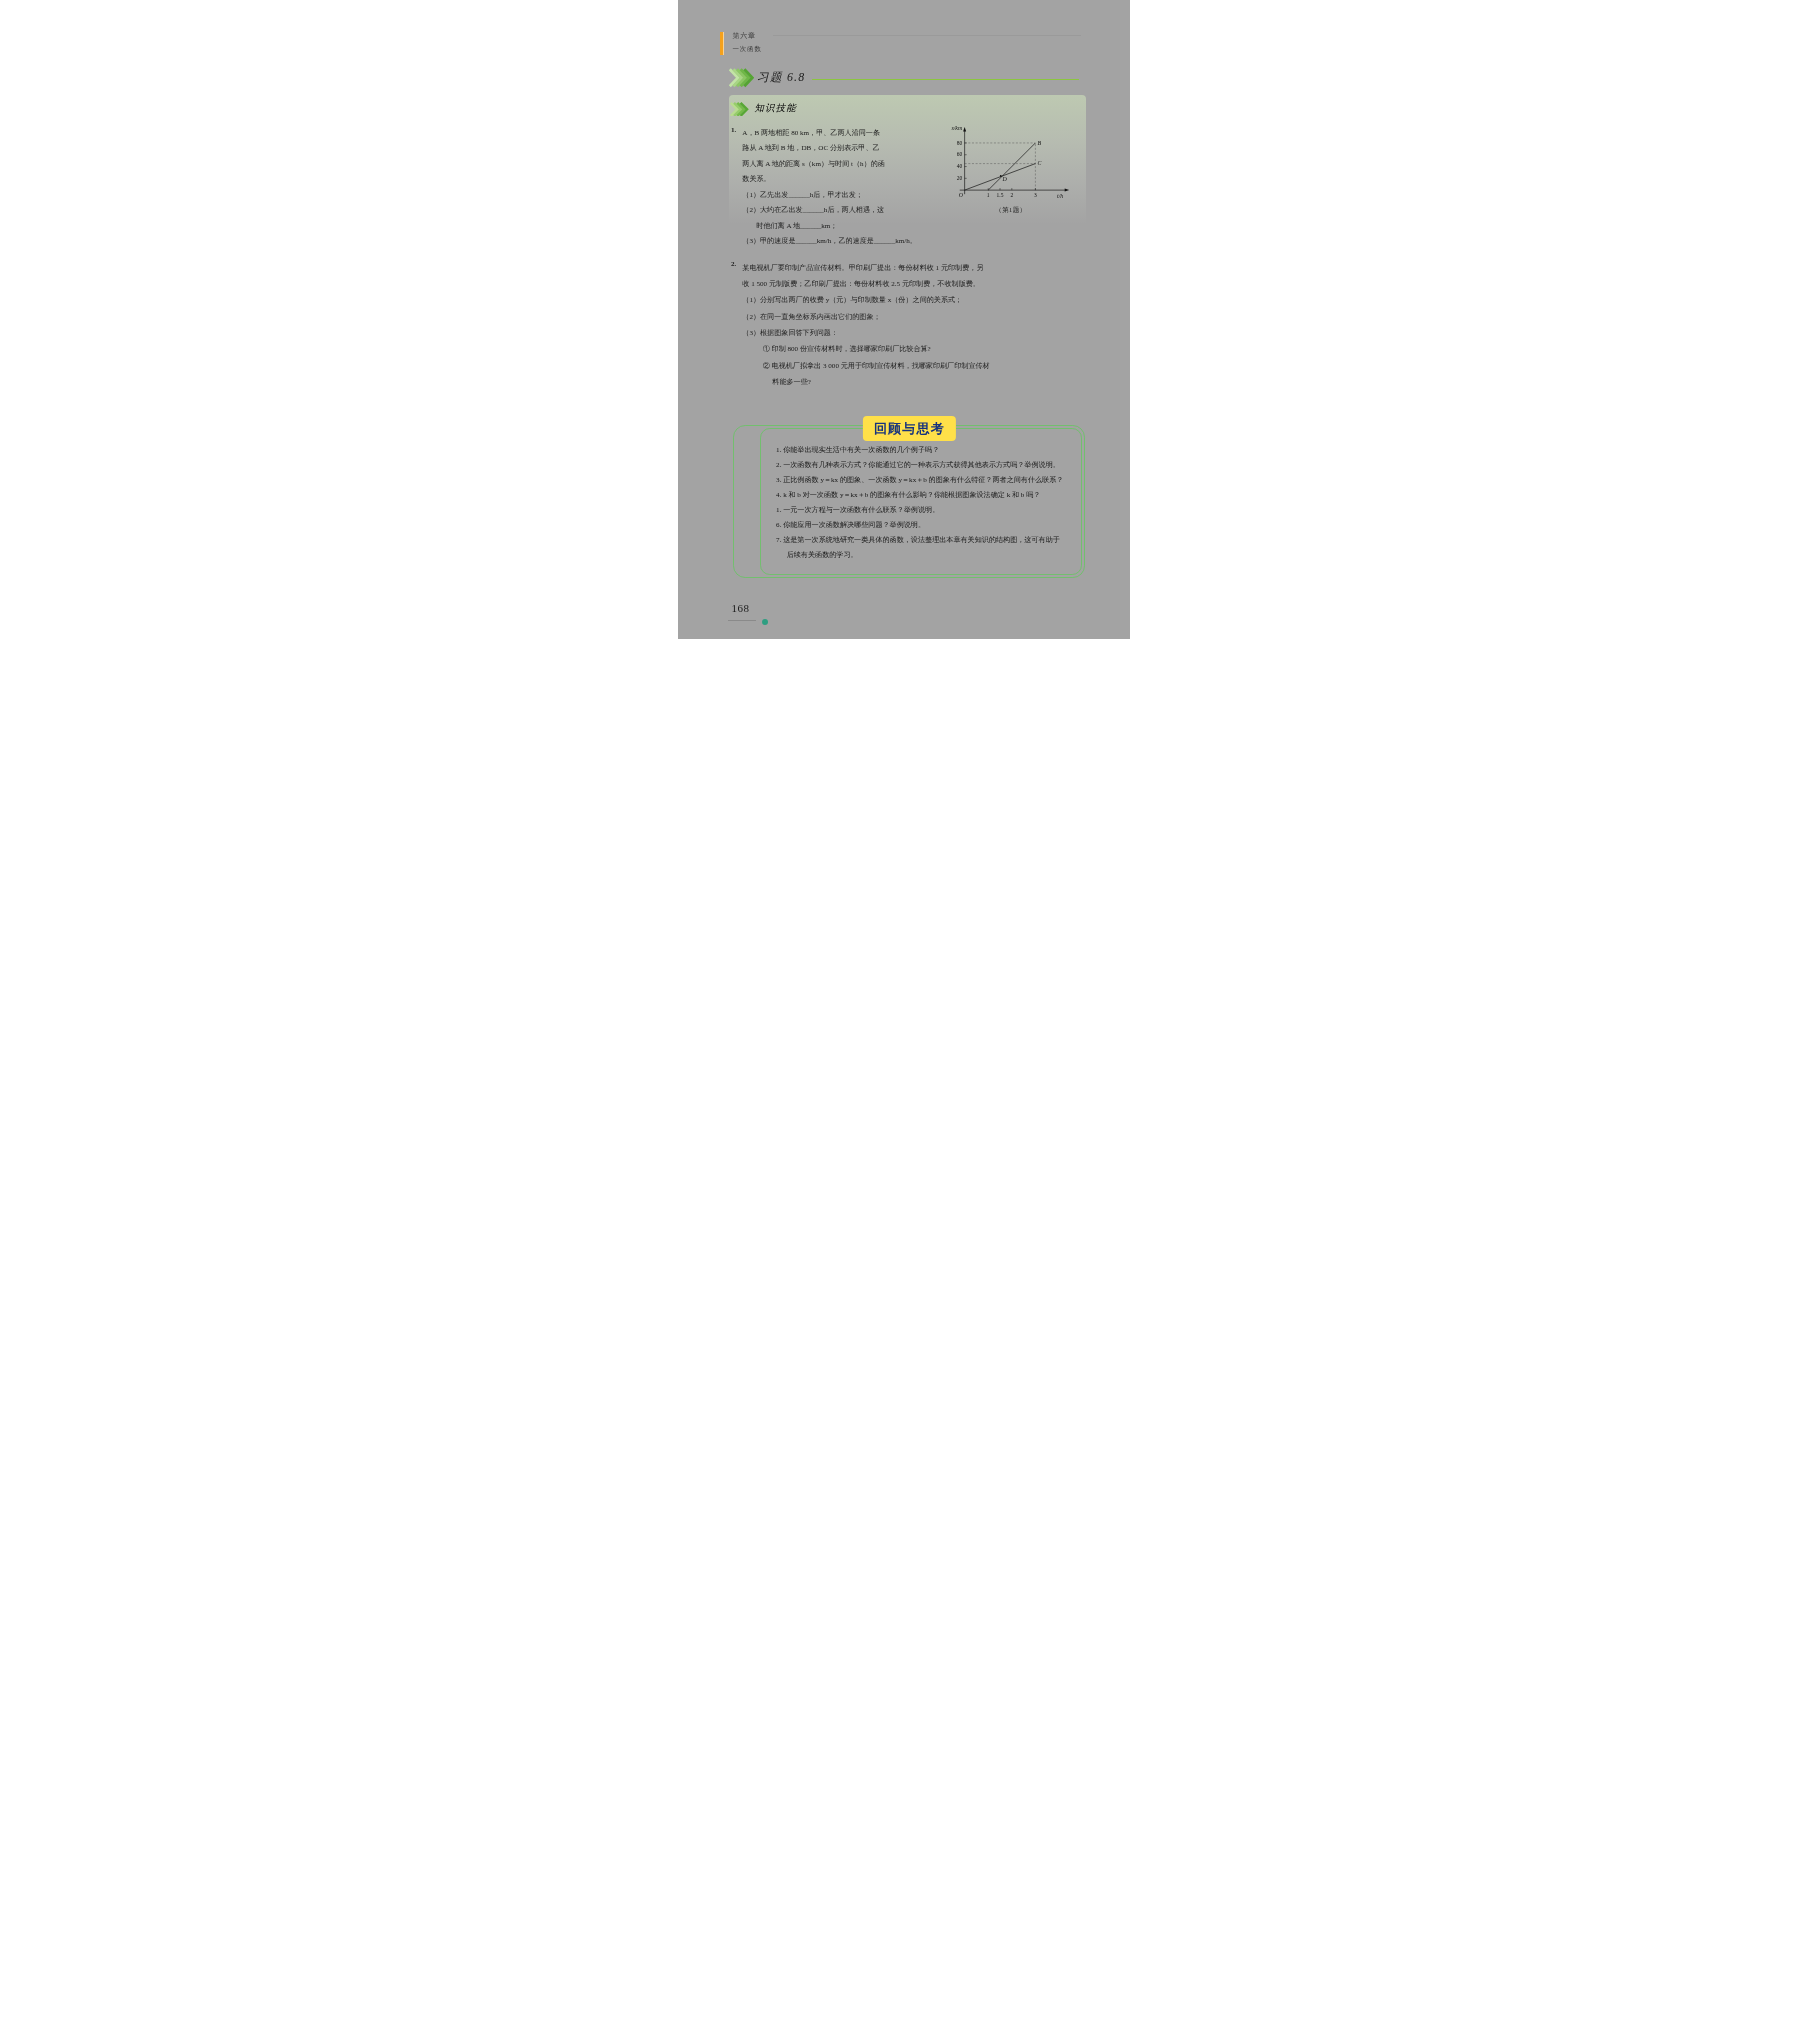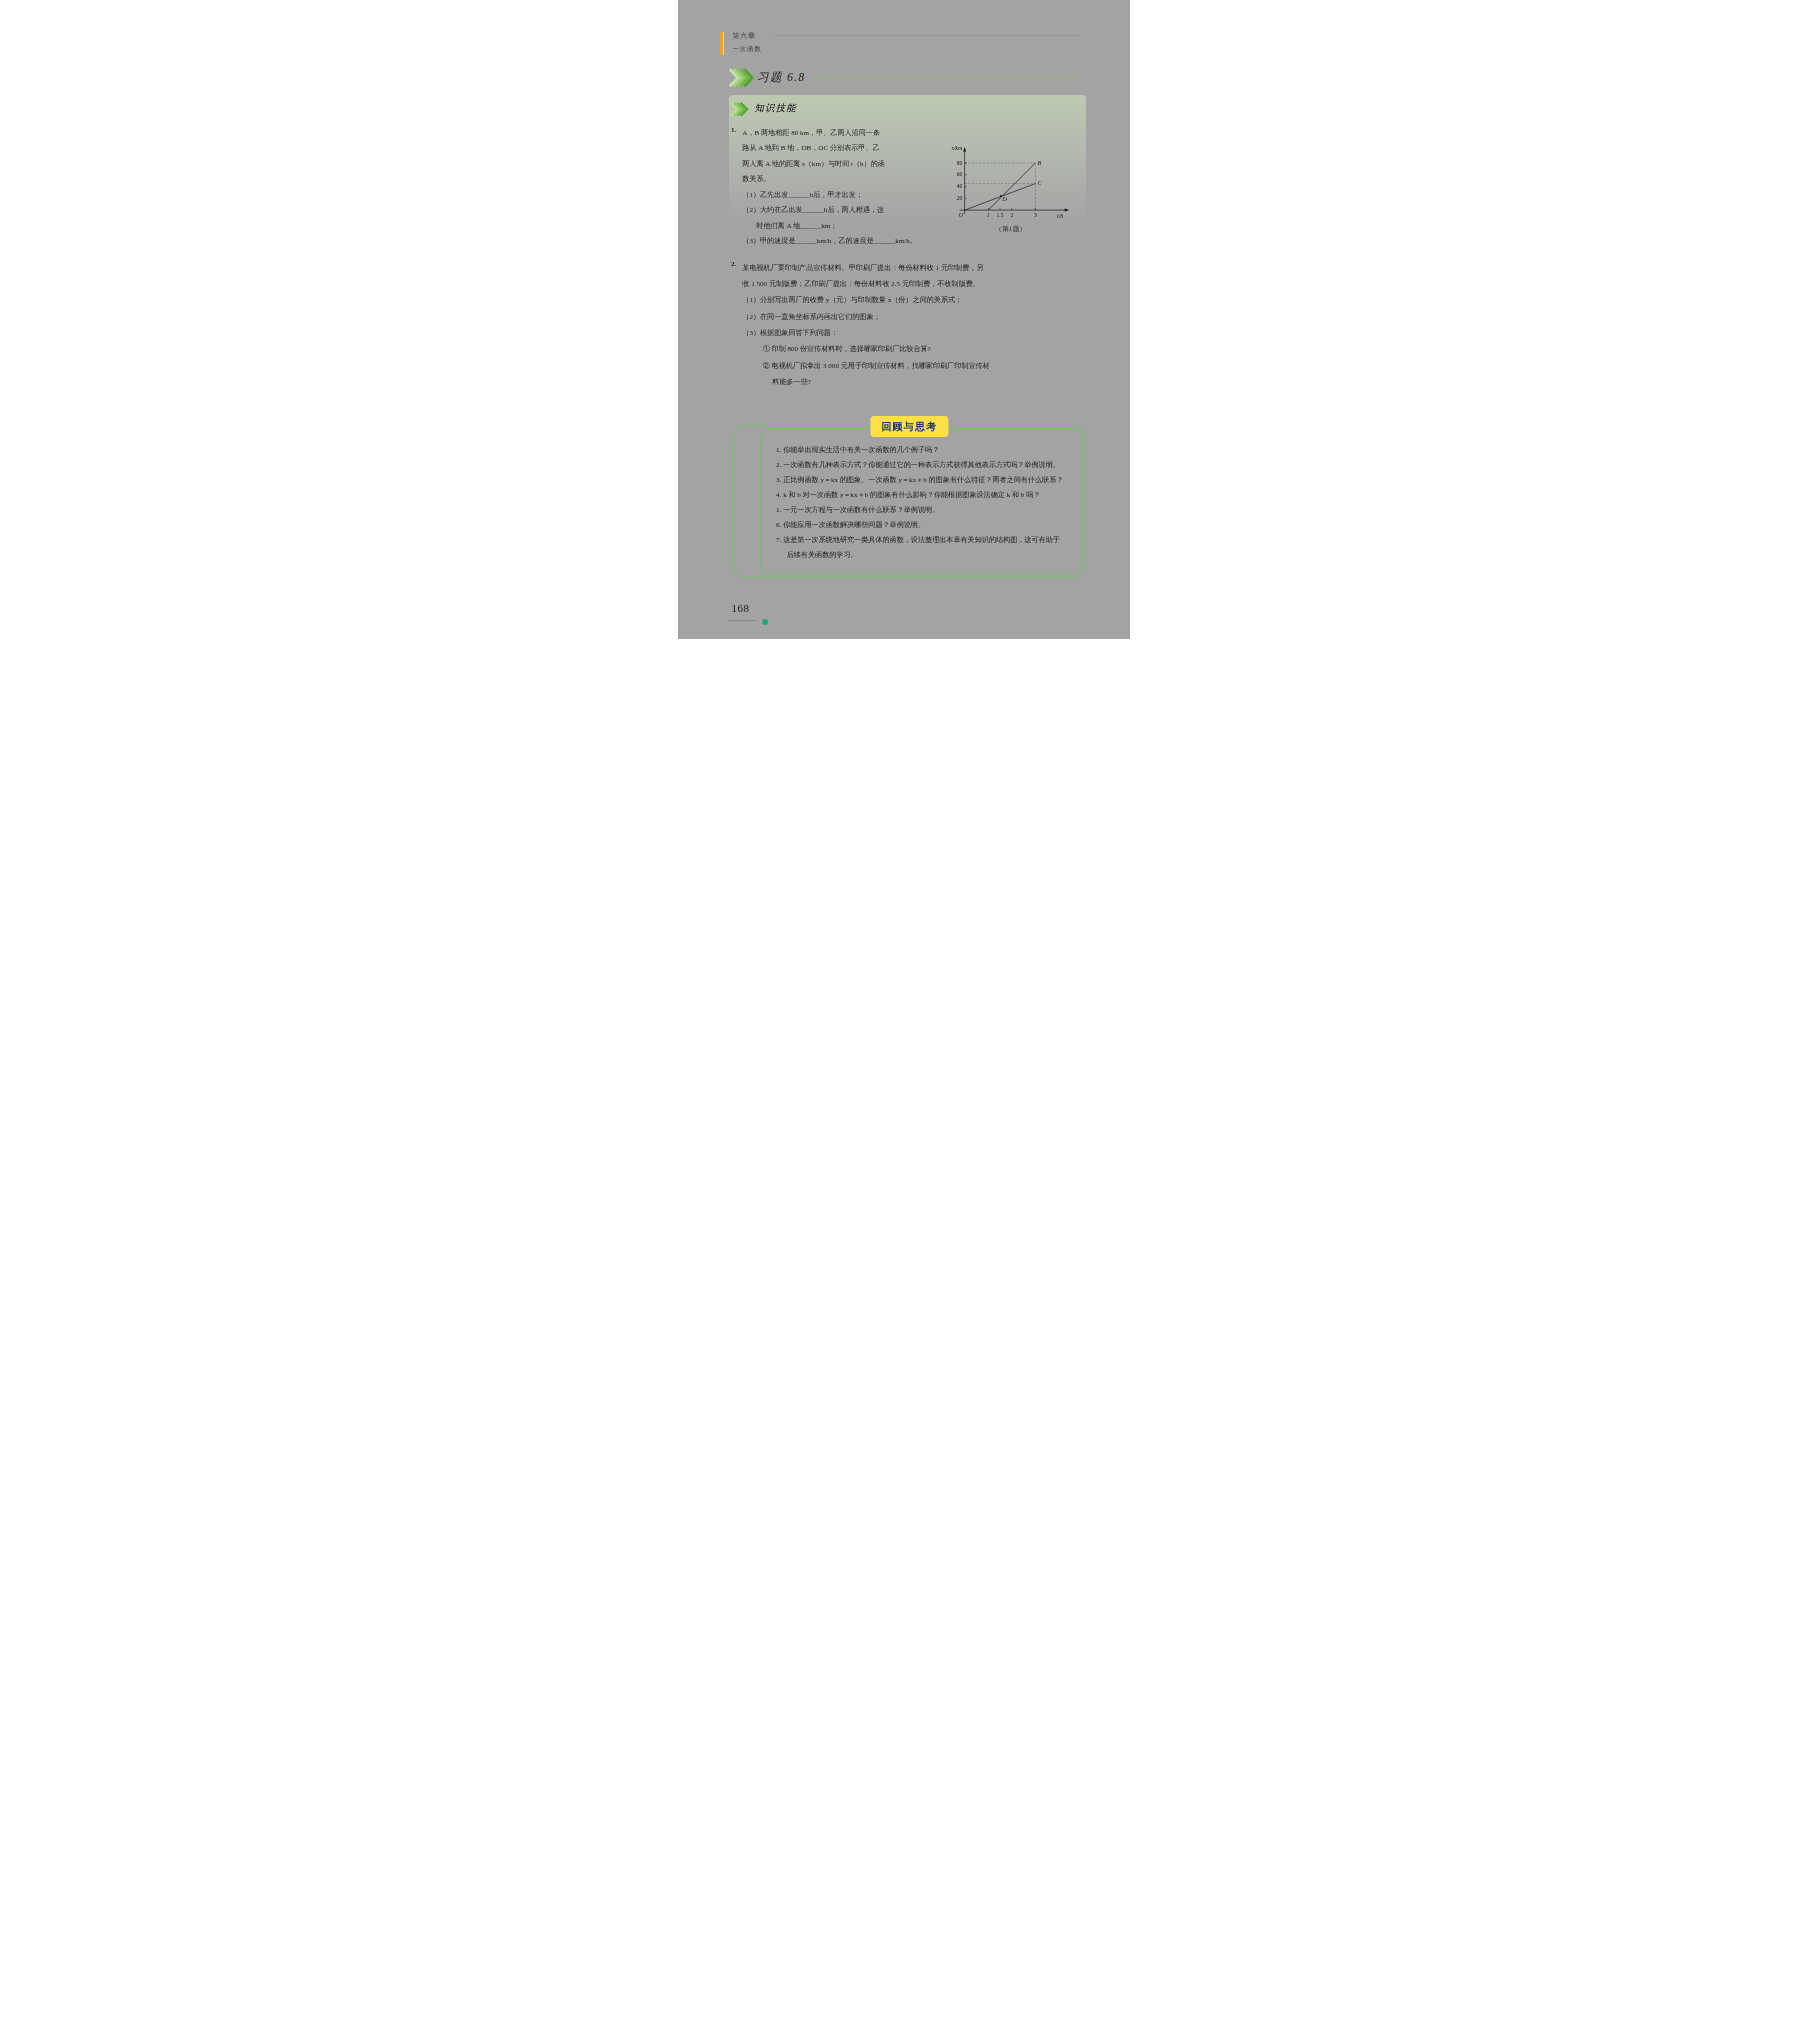--- a/index.html
+++ b/index.html
@@ -39,21 +39,21 @@
     padding:6.5px 0 0 1.6px;
   }
   .skills-heading { display:flex; align-items:center; gap:4.9px;font-style:italic; }
   .chev-small { width:19.5px; height:14.7px; flex:0 0 auto; }
   .skills-title { font-family:"Liberation Sans","DejaVu Sans",sans-serif; font-size:9.4px; letter-spacing:1.2px; color:#000; }
 
   .prob { position:relative; padding-left:12.2px; margin-top:9.8px; }
   .prob-num { position:absolute; left:0.8px; top:0.4px; font-weight:bold; font-size:7.1px; }
   .pline { font-size:7.1px; line-height:15.5px; white-space:nowrap; }
   .p2 .pline { line-height:16.3px; }
-  .p1-flex { display:flex;align-items:flex-end; }
+  .p1-flex { display:flex; }
   .p1-left { width:195px; flex:0 0 auto; }
   .cont { padding-left:14px; }
   .ind1 { padding-left:20.4px; }
   .ind2 { padding-left:30px; }
 
   .p1-figure { margin-left:10.6px; margin-top:-1.6px; width:126px; text-align:center; }
   .p1-figure figcaption { font-size:6.5px; margin-top:0.8px; letter-spacing:0.4px; }
   .graph-svg { display:block; margin:0 auto; }
   .axis { stroke:#111; stroke-width:1.6; }
   .axisfill { fill:#111; }
@@ -62,21 +62,21 @@
   .tick { stroke:#111; stroke-width:1.2; }
   .gtxt { font-family:"Liberation Serif","DejaVu Serif",serif; font-size:13.5px; fill:#111; }
   .ital { font-style:italic; font-size:14.5px; }
 
   
   .review-box { position:relative; margin:35px 0 0 4.9px; width:352px;
     border:1px solid #72bf6e; border-radius:12.2px; padding:2px; }
   .review-inner { border:0.8px solid #72bf6e; border-radius:9.8px; padding:14px 15.5px 10.6px 14.7px;margin-left:24px; }
   .review-pill { position:absolute; top:-10.2px; left:50%; transform:translateX(-50%);
     background:#ffe049; color:#17337e; font-family:"Liberation Sans","DejaVu Sans",sans-serif;
-    font-weight:bold; font-size:10px; letter-spacing:1.2px; padding:3.7px 10.6px; border-radius:4.1px; white-space:nowrap; }
+    font-weight:bold; font-size:13px; letter-spacing:1.2px; padding:3.7px 10.6px; border-radius:4.1px; white-space:nowrap; }
   .review-item { font-size:7.1px; line-height:15px; padding-left:10.6px; text-indent:-10.6px; color:#161616; }
 
   
   .page-footer { position:absolute; left:50px; top:602px; }
   .pageno { font-size:11px; padding-left:4.1px; letter-spacing:0.4px; }
   .footer-deco { display:flex; align-items:center; margin-top:2.4px; }
   .footer-rule { width:28.5px; height:0.8px; background:#8a8a8a; }
   .footer-dot { width:6.1px; height:6.1px; border-radius:50%; background:#2e9e81; margin-left:5.7px; margin-top:2.4px; }
 </style>
 </head>

